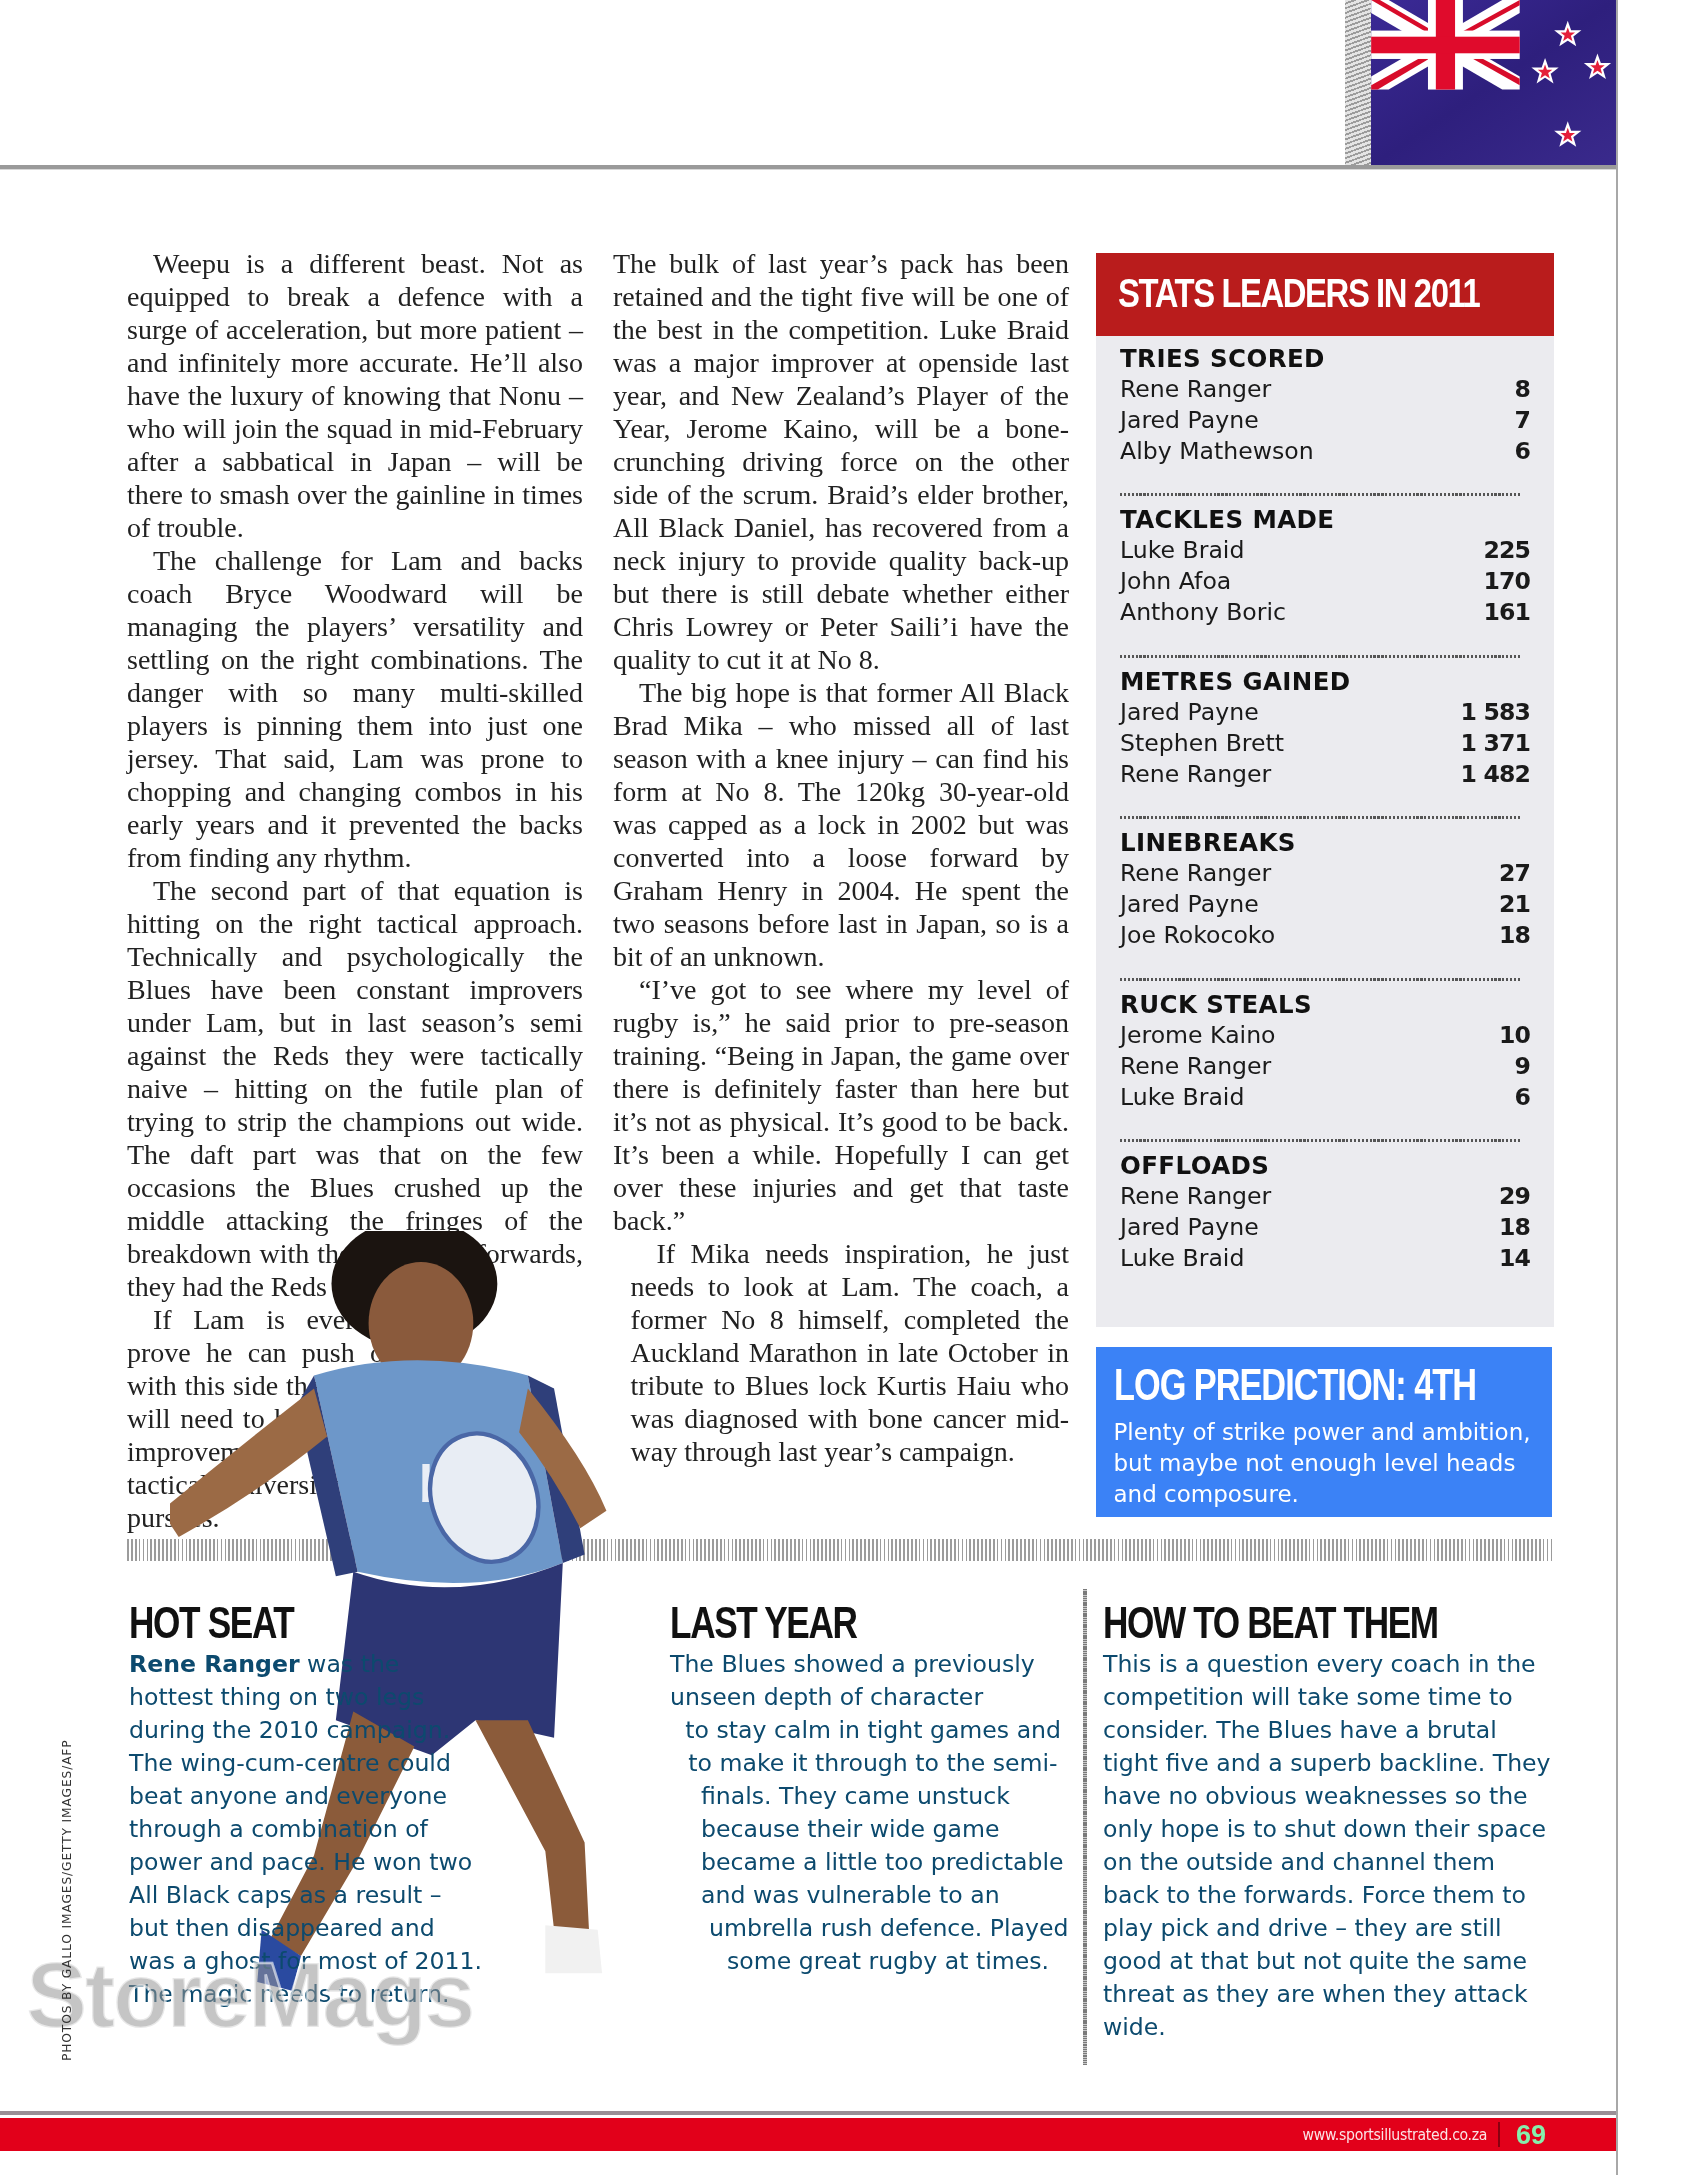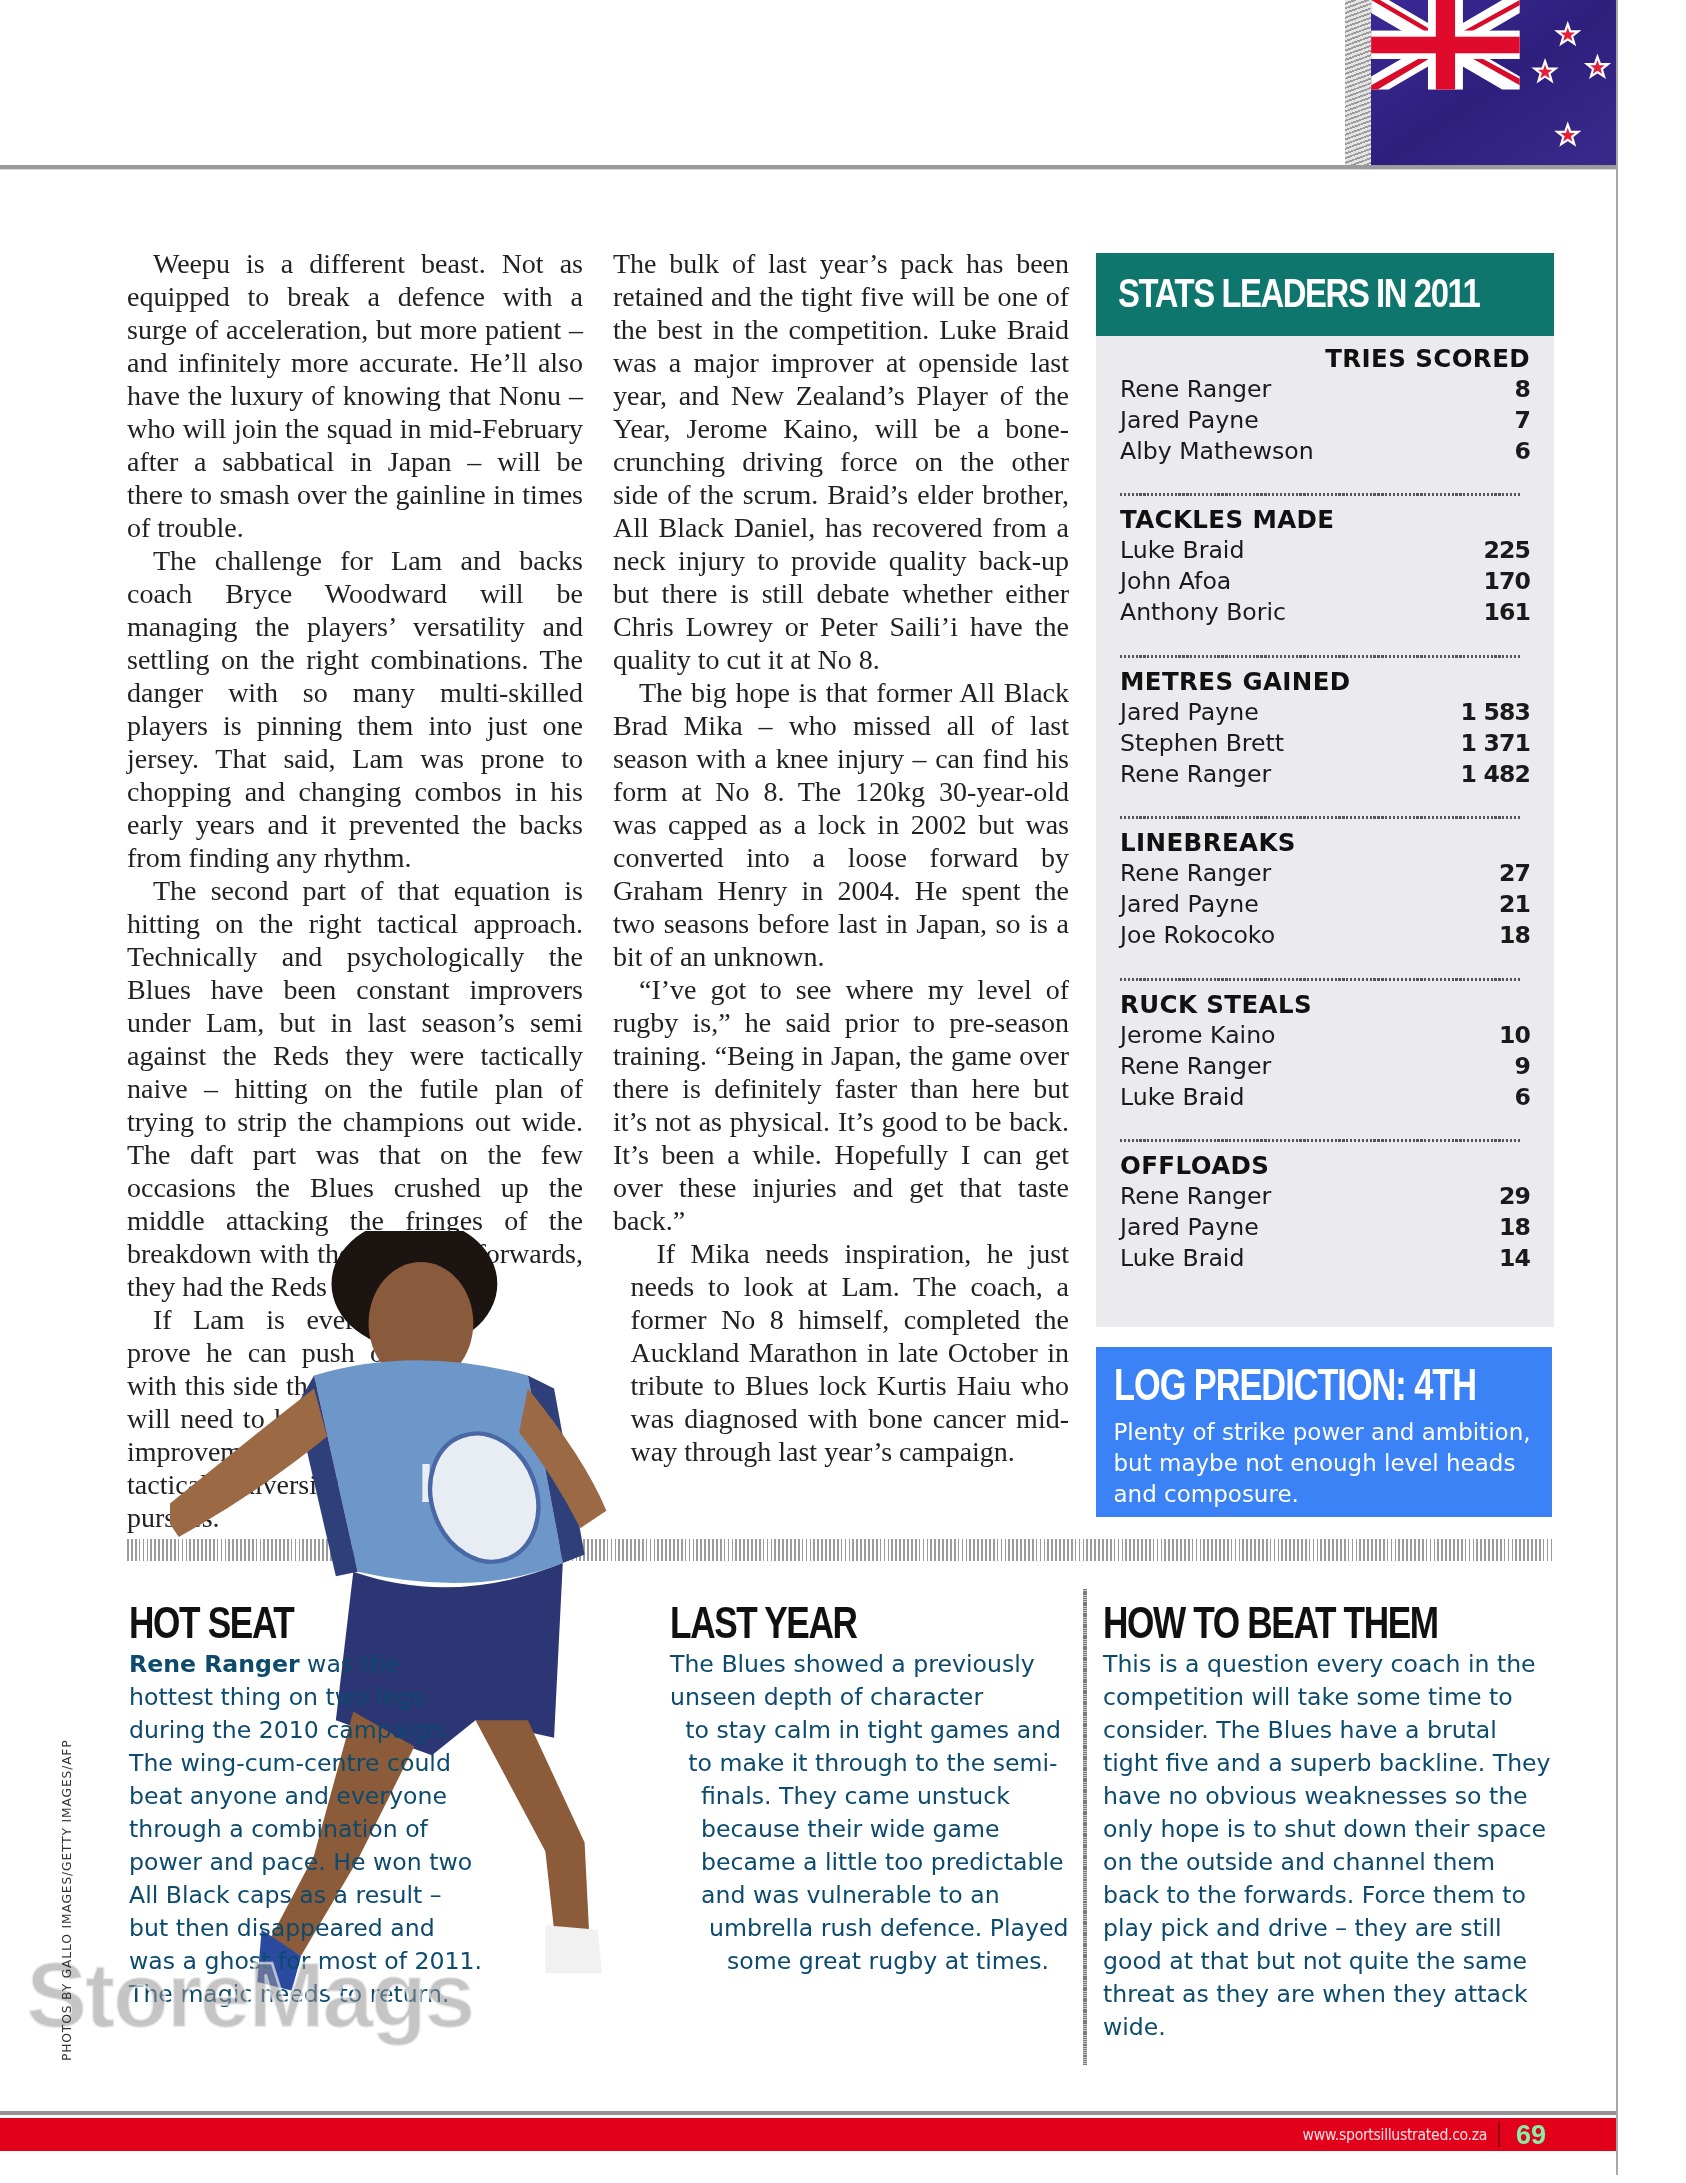--- a/index.html
+++ b/index.html
@@ -15,21 +15,21 @@
 
   
   .col { font-family:"Liberation Serif","DejaVu Serif",serif; font-size:28px; line-height:33px; color:#222; text-align:justify; }
   .col p { margin:0; text-indent:26px; }
   .col p.noindent { text-indent:0; }
   #col1 { left:127px; top:247px; width:456px; }
   #col2 { left:613px; top:247px; width:456px; }
 
   
   #stats { left:1096px; top:253px; width:458px; height:1074px; background:#ebebef; }
-  #stats-header { position:absolute; left:0; top:0; width:458px; height:83px; background:#0f766e; }
+  #stats-header { position:absolute; left:0; top:0; width:458px; height:83px; background:#b91c1c; }
   #stats-title { position:absolute; left:22px; top:17.5px; color:#fff; font-family:"Liberation Sans",sans-serif; font-weight:bold; font-size:40px; letter-spacing:-1.7px; transform:scaleX(0.82); transform-origin:left top; white-space:nowrap; }
   .stat-group { position:absolute; left:24px; width:410px; font-family:"DejaVu Sans",sans-serif; }
   .stat-title { font-weight:bold; font-size:24.5px; color:#111; line-height:31px; letter-spacing:0.4px; }
   .stat-row { display:flex; justify-content:space-between; font-size:23.6px; color:#1a1a1a; line-height:31px; }
   .stat-row .v { font-weight:bold; letter-spacing:-0.9px; }
   .stat-sep { position:absolute; left:24px; width:402px; height:2.6px;
      background: repeating-linear-gradient(90deg,#555 0 2.2px,transparent 2.2px 3.9px); }
 
   
   #log { left:1096px; top:1347px; width:456px; height:170px; background:#3b82f6; }
@@ -113,21 +113,21 @@
   <p>The big hope is that former All Black Brad Mika – who missed all of last season with a knee injury – can find his form at No 8. The 120kg 30-year-old was capped as a lock in 2002 but was converted into a loose forward by Graham Henry in 2004. He spent the two seasons before last in Japan, so is a bit of an unknown.</p>
   <p>“I’ve got to see where my level of rugby is,” he said prior to pre-season training. “Being in Japan, the game over there is definitely faster than here but it’s not as physical. It’s good to be back. It’s been a while. Hopefully I can get over these injuries and get that taste back.”</p>
   <p style="padding-left:17.5px">If Mika needs inspiration, he just needs to look at Lam. The coach, a former No 8 himself, completed the Auckland Marathon in late October in tribute to Blues lock Kurtis Haiu who was diagnosed with bone cancer mid-way through last year’s campaign.</p>
 </div>
 
 <div id="stats" class="abs">
   <div id="stats-header">
     <div id="stats-title">STATS LEADERS IN 2011</div>
   </div>
   <div id="stat-groups">
-      <div class="stat-group" style="top: 90px; text-align: right;">
+      <div class="stat-group" style="top: 90px;">
         <div class="stat-title">TRIES SCORED</div>
         <div class="stat-row">
           <span>Rene Ranger</span>
           <span class="v">8</span>
         </div>
         <div class="stat-row">
           <span>Jared Payne</span>
           <span class="v">7</span>
         </div>
         <div class="stat-row">

